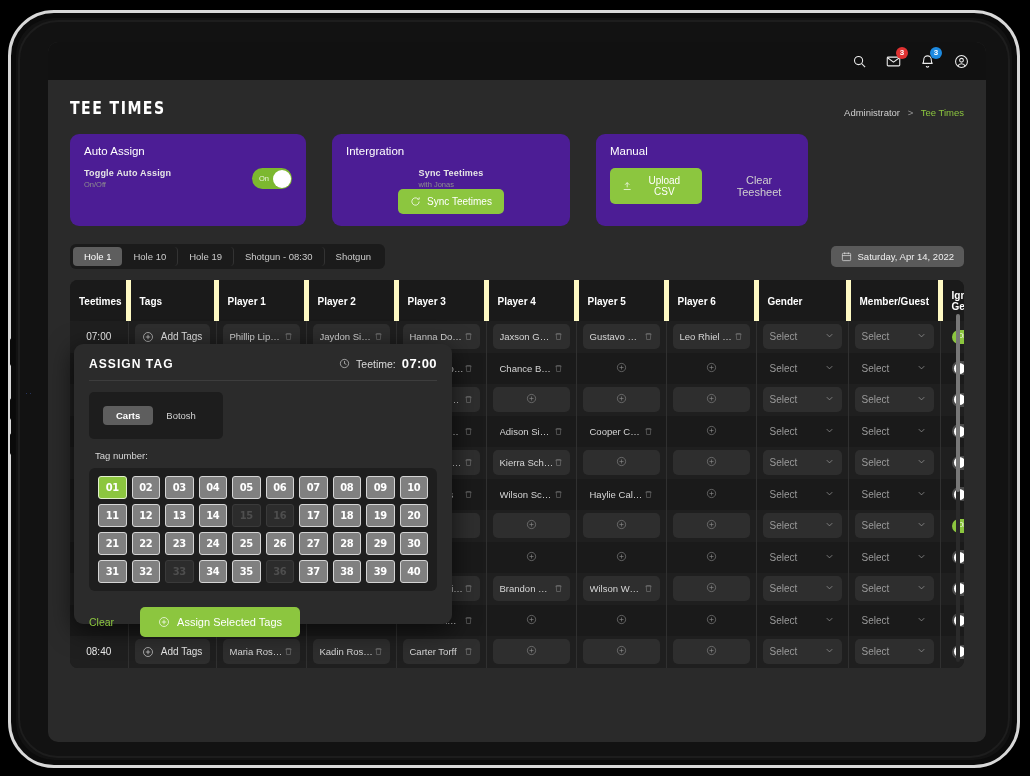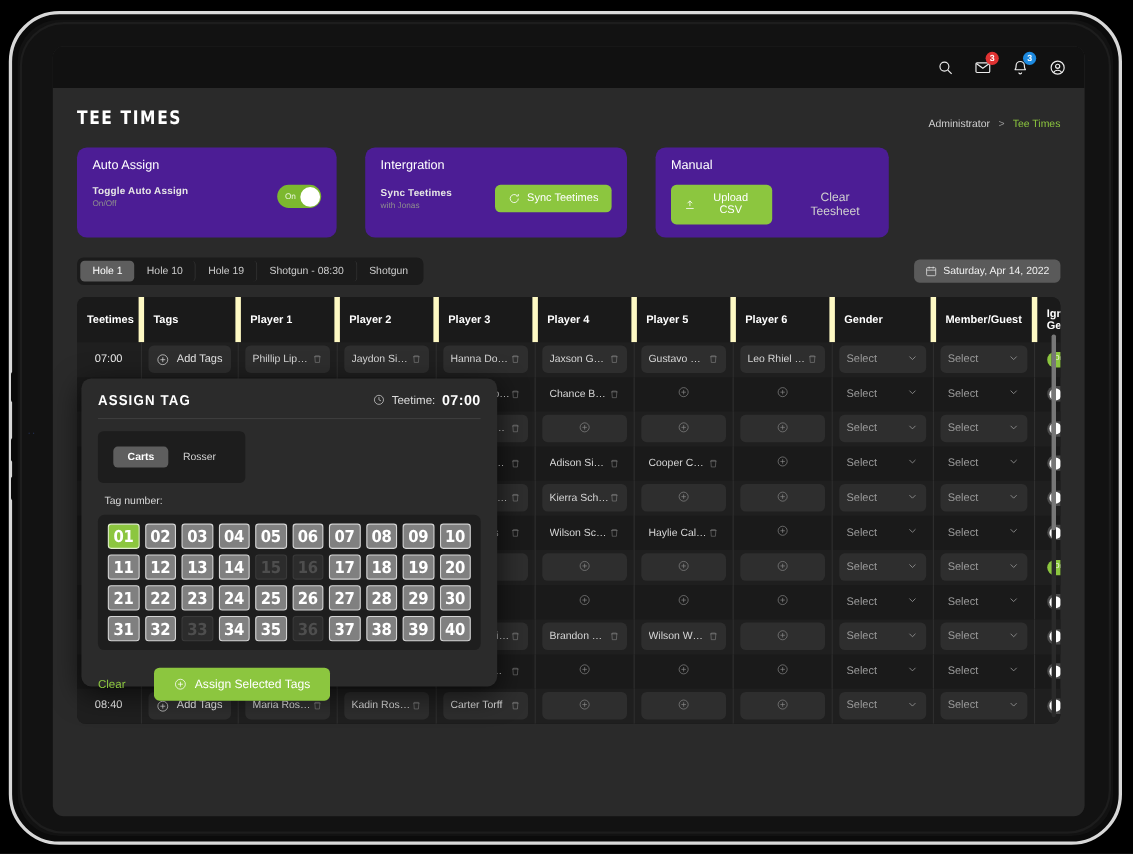--- a/index.html
+++ b/index.html
@@ -63,21 +63,21 @@
   .cards{ display:flex; gap:26px; margin-bottom:18px;}
   .card{ background:#4c1d95; border-radius:9px; padding:11px 14px 12px 14px;}
   .card .ct{ color:#fff; font-size:11.5px; margin-bottom:11px;}
   .card-row{ display:flex; align-items:center; }
   .lblbox .l1{ color:#e6e6e6; font-size:9px; font-weight:bold; letter-spacing:.2px;}
   .lblbox .l2{ color:#8e8e8e; font-size:7.5px; margin-top:2px;}
 
   .card.auto{ width:236px;}
   .card.auto .card-row{ justify-content:space-between;}
   .card.integ{ width:238px;}
-  .card.integ .card-row{ justify-content:space-between;}
+  .card.integ .card-row{ flex-direction:column;}
   .card.manual{ width:212px;}
   .card.manual .card-row{ gap:22px; align-items:center;}
 
   .bigtoggle{
     width:40px;height:21px;border-radius:11px;background:#7cb82f;position:relative;
     display:flex;align-items:center;
   }
   .bigtoggle .txt{ position:absolute;left:7px;font-size:7.5px;color:#eaf6dc;}
   .bigtoggle .knob{ position:absolute;right:1.5px;width:18px;height:18px;border-radius:50%;background:#fff;}
 
@@ -171,21 +171,21 @@
   .seg{ font-size:9.5px; color:#d2d2d2; padding:4px 13px; border-radius:4px; cursor:pointer;}
   .seg.active{ background:#5e5e5e; color:#fff; font-weight:bold;}
   .tagnum{ color:#d8d8d8; font-size:9.5px; margin:11px 0 7px 6px;}
 
   .grid{
     background:#1e1e1e; border-radius:6px; padding:8px 9px;
     display:grid; grid-template-columns:repeat(10,1fr); gap:5px 5px;
   }
   .tag{
     height:23px; border-radius:3px; background:#808080; border:1.5px solid #d5d5d5;
-    color:#fff; font-size:15px; font-weight:bold; display:flex; align-items:center; justify-content:center;
+    color:#fff; font-size:11px; font-weight:bold; display:flex; align-items:center; justify-content:center;
     letter-spacing:-.3px; cursor:pointer;
     font-family:"DejaVu Sans Condensed","Liberation Sans",sans-serif;
   }
   .tag.sel{ background:#8cc63f; border-color:#e2f0cd;}
   .tag.dis{ background:#2c2c2c; border-color:#3a3a3a; color:#4e4e4e; cursor:default;}
 
   .mfoot{ display:flex; align-items:center; gap:26px; margin-top:16px;}
   .clearbtn{ color:#8cc63f; font-size:10.5px; background:none;border:none;cursor:pointer;font-family:"Liberation Sans",sans-serif;}
   .assignbtn{
     background:#8cc63f; color:#fff; border:none; border-radius:5px; font-size:11px;
@@ -1416,21 +1416,21 @@
               <circle cx="12" cy="12" r="9"></circle>
               <polyline points="12,6.5 12,12 16,14"></polyline>
             </svg>
           <span>Teetime:</span>
           <b>07:00</b>
         </div>
       </div>
 
       <div class="segwrap">
           <div class="seg active">Carts</div>
-          <div class="seg">Rosser</div>
+          <div class="seg">Botosh</div>
         </div>
 
       <div class="tagnum">Tag number:</div>
 
       <div class="grid">
           <div class="tag sel">01</div>
           <div class="tag">02</div>
           <div class="tag">03</div>
           <div class="tag">04</div>
           <div class="tag">05</div>

